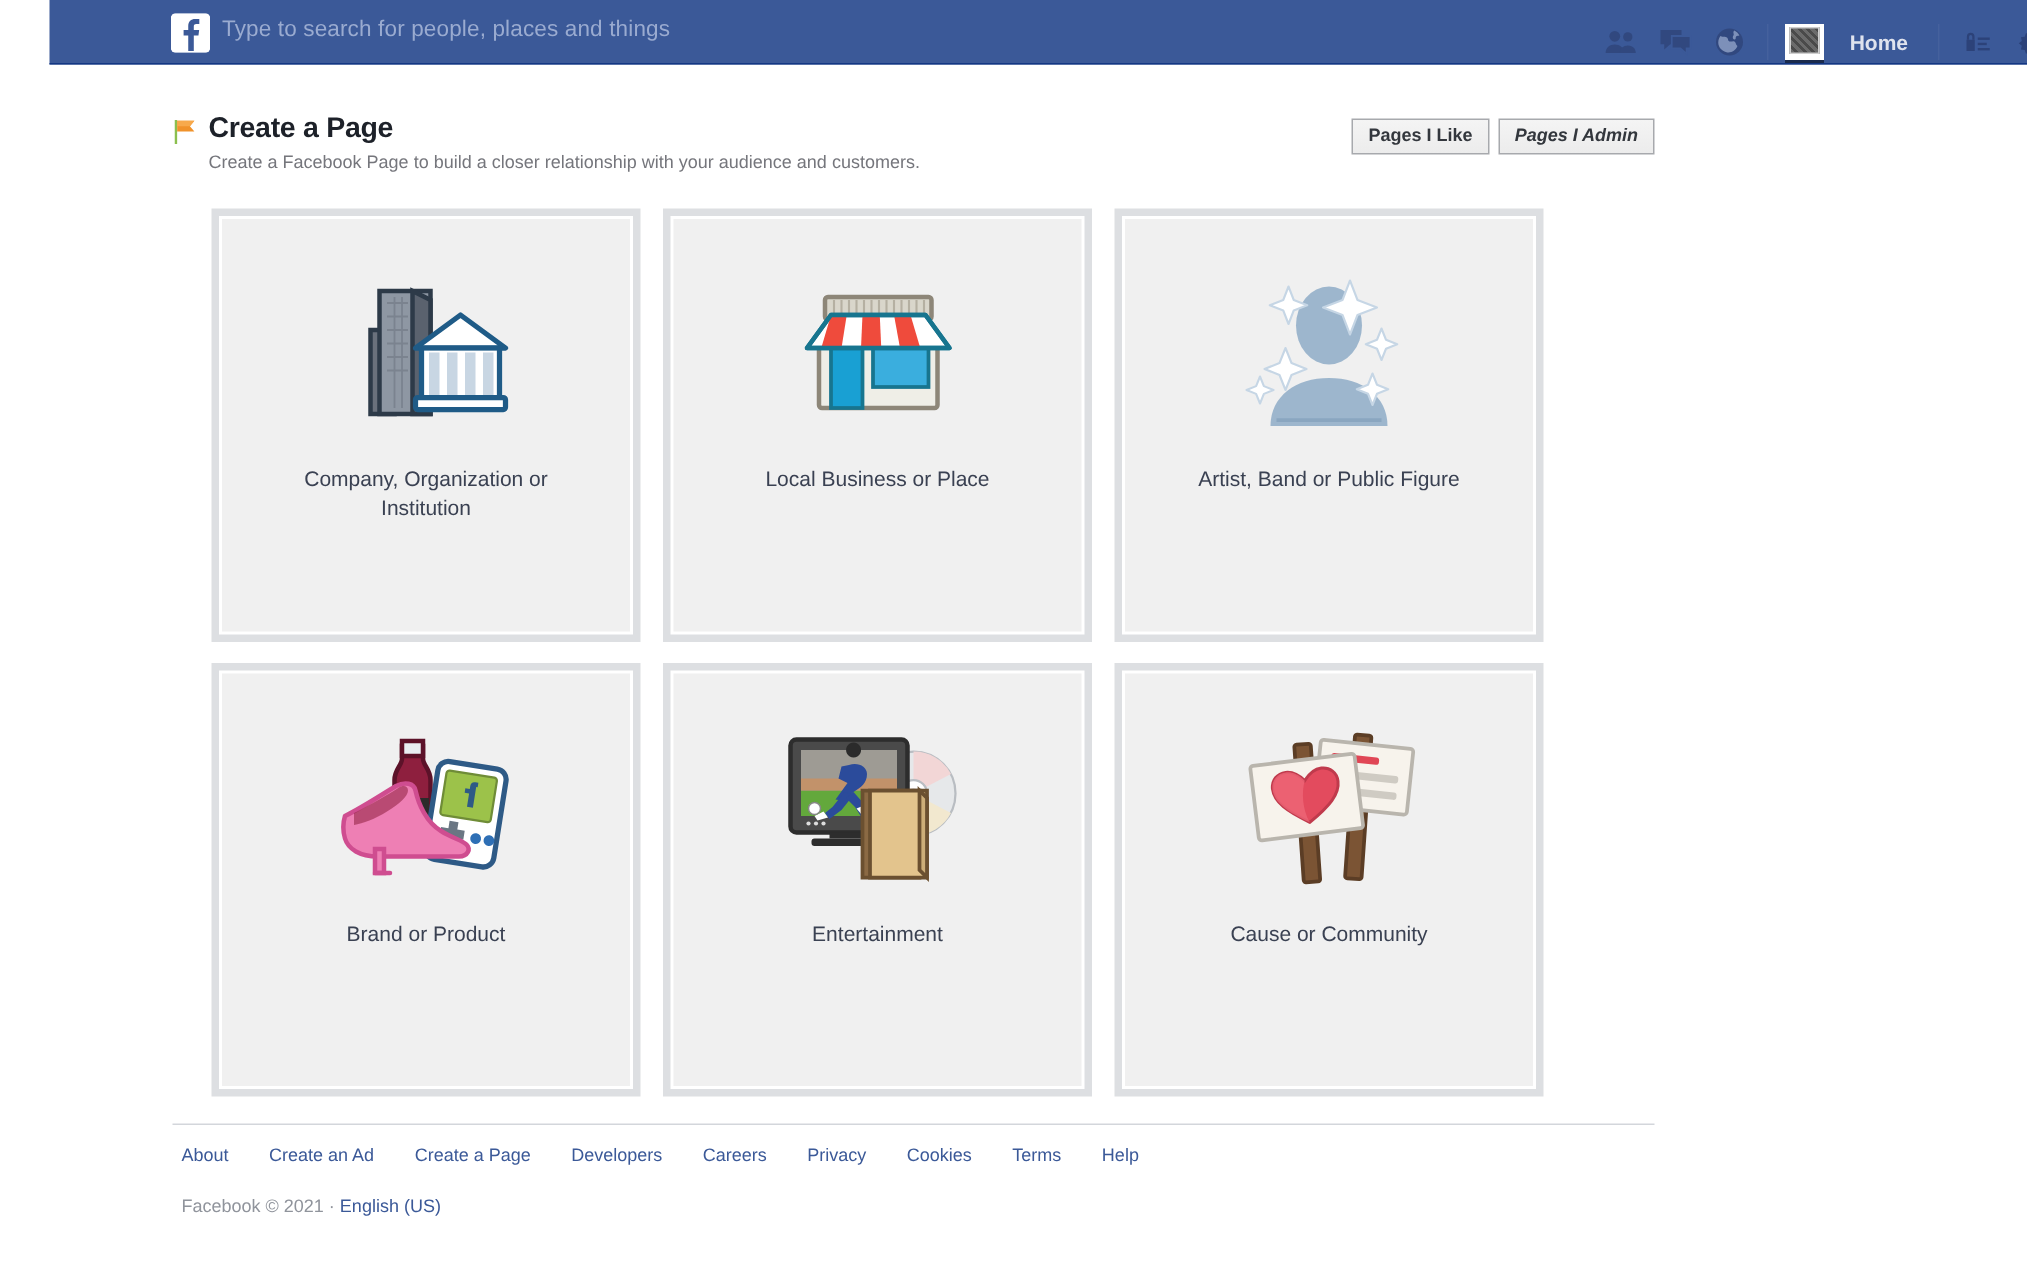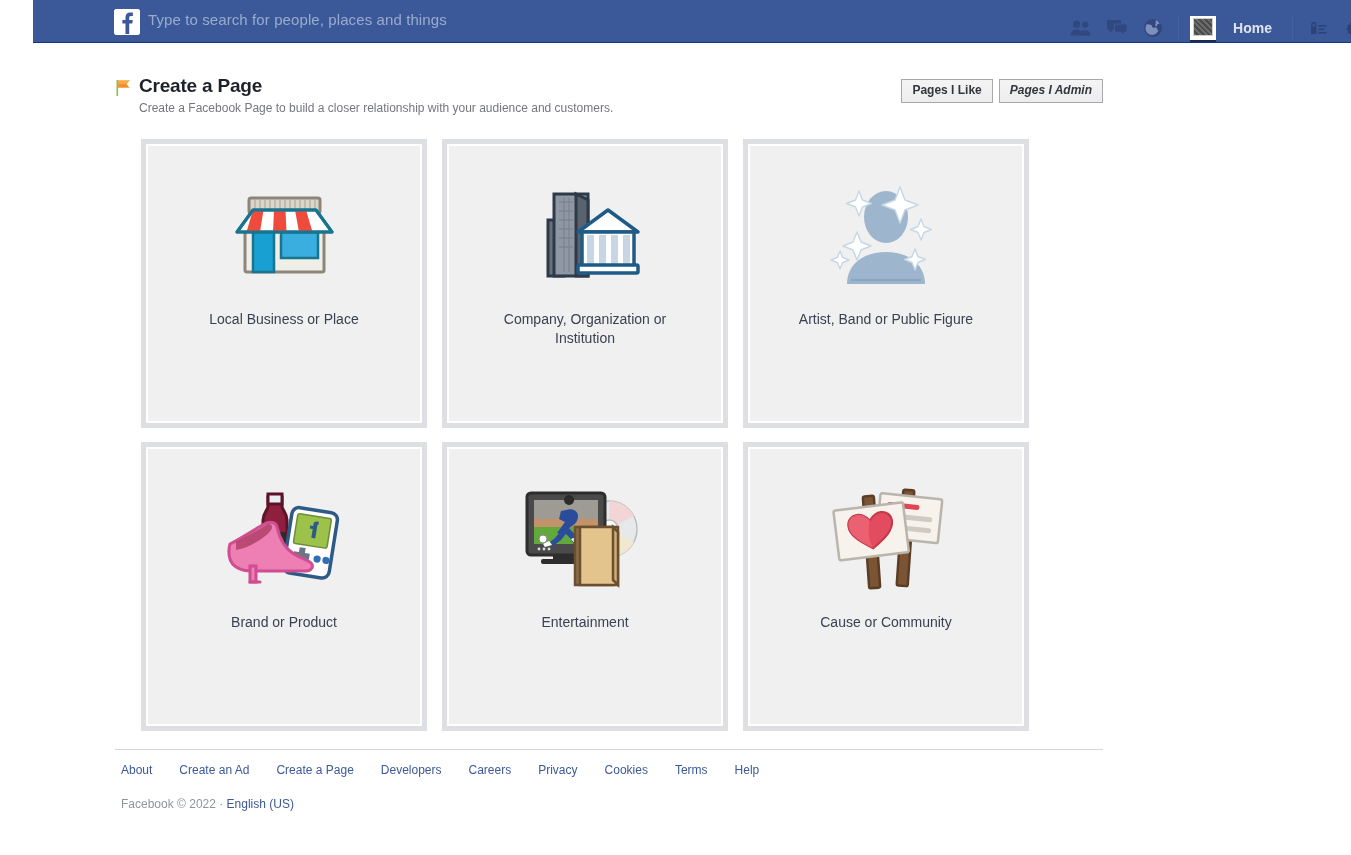--- a/index.html
+++ b/index.html
@@ -284,20 +284,54 @@
       <div class="page-title">Create a Page</div>
       <div class="page-subtitle">Create a Facebook Page to build a closer relationship with your audience and customers.</div>
 
       <div class="head-buttons">
         <div class="btn">Pages I Like</div>
         <div class="btn">Pages I Admin</div>
       </div>
     </div>
 
     <div class="grid">
+
+      <div class="card">
+        <div class="card-inner">
+          <div class="card-art">
+            <svg width="118" height="110" viewBox="0 0 118 110">
+
+              <path d="M22 40 H38 V96 H22 Z" fill="#6a717c" stroke="#2d3a48" stroke-width="3"></path>
+              <path d="M28 14 H62 V96 H28 Z" fill="#8e97a3" stroke="#2d3a48" stroke-width="3"></path>
+              <path d="M62 20 V96 H50 V14 Z" fill="#5a626e" stroke="#2d3a48" stroke-width="3"></path>
+              <g stroke="#7b838f" stroke-width="1.2">
+                <line x1="33" y1="22" x2="47" y2="22"></line>
+                  <line x1="33" y1="31" x2="47" y2="31"></line>
+                <line x1="33" y1="40" x2="47" y2="40"></line>
+                  <line x1="33" y1="49" x2="47" y2="49"></line>
+                <line x1="33" y1="58" x2="47" y2="58"></line>
+                  <line x1="33" y1="67" x2="47" y2="67"></line>
+                <line x1="38" y1="18" x2="38" y2="92"></line>
+                  <line x1="43" y1="18" x2="43" y2="92"></line>
+              </g>
+
+              <path d="M52 52 L82 30 L112 52 Z" fill="#ffffff" stroke="#1f5b87" stroke-width="3.5" stroke-linejoin="round"></path>
+              <rect x="56" y="52" width="52" height="34" fill="#ffffff" stroke="#1f5b87" stroke-width="3.5"></rect>
+              <g fill="#c8d6e3">
+                <rect x="61" y="55" width="7" height="29"></rect>
+                <rect x="73" y="55" width="7" height="29"></rect>
+                <rect x="85" y="55" width="7" height="29"></rect>
+                <rect x="97" y="55" width="7" height="29"></rect>
+              </g>
+              <rect x="52" y="85" width="60" height="8" rx="1.5" fill="#ffffff" stroke="#1f5b87" stroke-width="3.5"></rect>
+            </svg>
+          </div>
+          <div class="card-label">Company, Organization or Institution</div>
+        </div>
+      </div>
 
       <div class="card">
         <div class="card-inner">
           <div class="card-art">
             <svg width="115" height="110" viewBox="0 0 115 110">
 
               <rect x="18" y="40" width="79" height="52" rx="2" fill="#efeee7" stroke="#8d8678" stroke-width="3"></rect>
 
               <rect x="22" y="18" width="71" height="15" rx="2" fill="#d9d6cb" stroke="#8d8678" stroke-width="3"></rect>
               <g stroke="#b5b0a2" stroke-width="1.4">
@@ -329,54 +363,20 @@
               <path d="M10 52 L26 30 H89 L105 52 Z" fill="none" stroke="#17758f" stroke-width="3" stroke-linejoin="round"></path>
             </svg>
           </div>
           <div class="card-label">Local Business or Place</div>
         </div>
       </div>
 
       <div class="card">
         <div class="card-inner">
           <div class="card-art">
-            <svg width="118" height="110" viewBox="0 0 118 110">
-
-              <path d="M22 40 H38 V96 H22 Z" fill="#6a717c" stroke="#2d3a48" stroke-width="3"></path>
-              <path d="M28 14 H62 V96 H28 Z" fill="#8e97a3" stroke="#2d3a48" stroke-width="3"></path>
-              <path d="M62 20 V96 H50 V14 Z" fill="#5a626e" stroke="#2d3a48" stroke-width="3"></path>
-              <g stroke="#7b838f" stroke-width="1.2">
-                <line x1="33" y1="22" x2="47" y2="22"></line>
-                  <line x1="33" y1="31" x2="47" y2="31"></line>
-                <line x1="33" y1="40" x2="47" y2="40"></line>
-                  <line x1="33" y1="49" x2="47" y2="49"></line>
-                <line x1="33" y1="58" x2="47" y2="58"></line>
-                  <line x1="33" y1="67" x2="47" y2="67"></line>
-                <line x1="38" y1="18" x2="38" y2="92"></line>
-                  <line x1="43" y1="18" x2="43" y2="92"></line>
-              </g>
-
-              <path d="M52 52 L82 30 L112 52 Z" fill="#ffffff" stroke="#1f5b87" stroke-width="3.5" stroke-linejoin="round"></path>
-              <rect x="56" y="52" width="52" height="34" fill="#ffffff" stroke="#1f5b87" stroke-width="3.5"></rect>
-              <g fill="#c8d6e3">
-                <rect x="61" y="55" width="7" height="29"></rect>
-                <rect x="73" y="55" width="7" height="29"></rect>
-                <rect x="85" y="55" width="7" height="29"></rect>
-                <rect x="97" y="55" width="7" height="29"></rect>
-              </g>
-              <rect x="52" y="85" width="60" height="8" rx="1.5" fill="#ffffff" stroke="#1f5b87" stroke-width="3.5"></rect>
-            </svg>
-          </div>
-          <div class="card-label">Company, Organization or Institution</div>
-        </div>
-      </div>
-
-      <div class="card">
-        <div class="card-inner">
-          <div class="card-art">
             <svg width="118" height="112" viewBox="0 0 118 112">
 
               <ellipse cx="59" cy="38" rx="22" ry="26" fill="#9db6cd"></ellipse>
               <path d="M20 105 c0-20 17-32 39-32 s39 12 39 32z" fill="#9db6cd"></path>
               <path d="M24 101 h70" stroke="#8aa6c0" stroke-width="2.5"></path>
 
               <g fill="#ffffff" stroke="#c6d6e5" stroke-width="1.4" stroke-linejoin="round">
                 <path d="M73 8 l5 13 13 5 -13 5 -5 13 -5-13 -13-5 13-5z"></path>
                 <path d="M32 12 l3.5 9 9 3.5 -9 3.5 -3.5 9 -3.5-9 -9-3.5 9-3.5z"></path>
                 <path d="M30 53 l4 10 10 4 -10 4 -4 10 -4-10 -10-4 10-4z"></path>
@@ -498,18 +498,18 @@
         <a>Create an Ad</a>
         <a>Create a Page</a>
         <a>Developers</a>
         <a>Careers</a>
         <a>Privacy</a>
         <a>Cookies</a>
         <a>Terms</a>
         <a>Help</a>
       </div>
       <div class="footer-copy">
-        <span>Facebook © 2022 · </span><a>English (US)</a>
+        <span>Facebook © 2021 · </span><a>English (US)</a>
       </div>
     </div>
 
   </div>
 </div>
 
 </body></html>

